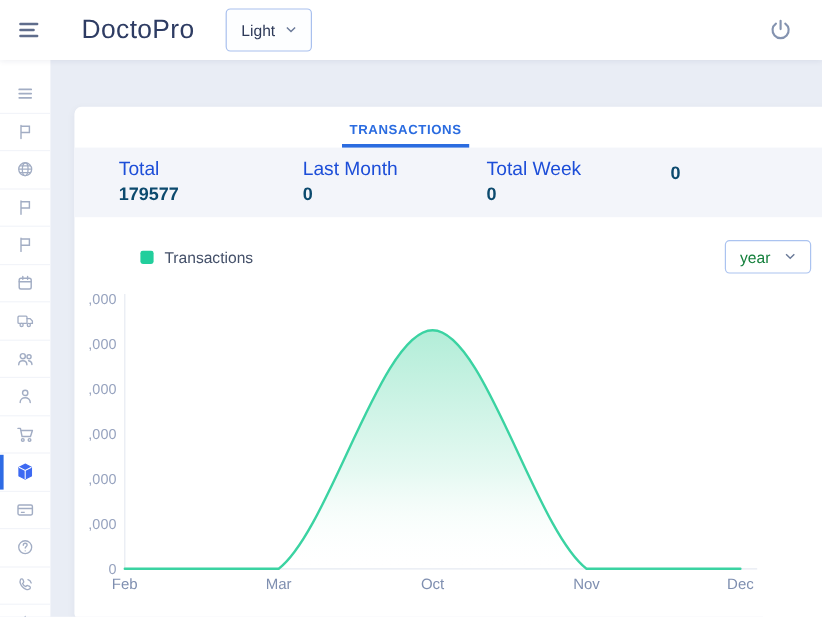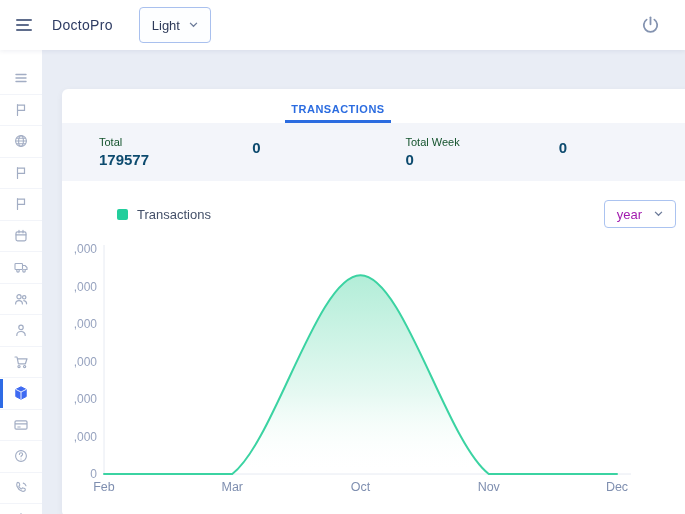--- a/index.html
+++ b/index.html
@@ -13,21 +13,21 @@
   .topbar{
     position:absolute;top:0;left:0;width:685px;height:50px;background:#ffffff;
     display:flex;align-items:center;z-index:3;
     box-shadow:0 1px 5px rgba(24,40,85,.08);
   }
   .hamburger{width:20px;margin-left:16px;cursor:pointer;color:#5f6d8c;}
   .hamburger span{display:block;height:2px;border-radius:1px;background:currentColor;margin:3px 0;}
   .hamburger span:nth-child(1){width:16px;}
   .hamburger span:nth-child(2){width:13px;}
   .hamburger span:nth-child(3){width:16px;}
-  .brand{margin-left:16px;font-size:14px;font-weight:500;color:#2e3c63;letter-spacing:.3px;}
+  .brand{margin-left:32px;font-size:22px;font-weight:500;color:#2e3c63;letter-spacing:.3px;}
   .theme-select{
     margin-left:26px;height:36px;display:inline-flex;align-items:center;gap:9px;
     padding:0 12px;background:#fdfeff;border:1px solid #a9c0ee;border-radius:4px;
     font-family:inherit;font-size:13px;color:#2e3a59;cursor:pointer;
   }
   .chev{width:9px;height:6px;display:block;}
   .chev path{stroke:#6b7a99;stroke-width:1.4;fill:none;}
   .topbar .spacer{flex:1;}
   .power-btn{border:none;background:transparent;margin-right:22px;cursor:pointer;padding:2px;color:#8493b0;}
   .power-btn svg{display:block;}
@@ -55,34 +55,34 @@
   .tabs{height:34px;display:flex;justify-content:center;}
   .tab{
     margin-right:112px;display:flex;align-items:flex-end;box-sizing:border-box;
     padding:0 6px 5px 6px;border-bottom:3px solid #2b6ce0;cursor:pointer;
     font-size:11px;font-weight:bold;letter-spacing:.5px;color:#2b6ce0;
   }
   .stats{
     height:58px;background:#f3f5fa;display:grid;grid-template-columns:repeat(4,1fr);
     align-content:center;padding:0 14px 0 37px;
   }
-  .stat-label{font-size:11px;color:#14532d;}
+  .stat-label{font-size:16px;color:#1d4ed8;}
   .stat-value{font-size:15px;font-weight:bold;color:#0c4a6e;margin-top:3px;}
 
   .chart-head{
     display:flex;align-items:center;justify-content:space-between;
     padding:18px 50px 0 55px;height:30px;
   }
   .legend{display:flex;align-items:center;gap:9px;cursor:pointer;}
   .legend .swatch{width:11px;height:11px;border-radius:2px;background:#22ce9c;}
   .legend .label{font-size:13px;color:#445069;}
   .period-select{
     height:28px;display:inline-flex;align-items:center;gap:12px;padding:0 12px;
     background:#ffffff;border:1px solid #abc3f0;border-radius:4px;
-    font-family:inherit;font-size:13px;color:#a21caf;cursor:pointer;
+    font-family:inherit;font-size:13px;color:#15803d;cursor:pointer;
   }
   #chart-svg{display:block;margin-top:2px;}
 </style>
 </head>
 <body>
 
 <header class="topbar">
   <div class="hamburger">
     <span></span>
       <span></span>
@@ -204,20 +204,21 @@
   <div class="tabs">
     <div class="tab">TRANSACTIONS</div>
   </div>
 
   <div class="stats">
     <div class="stat">
       <div class="stat-label">Total</div>
       <div class="stat-value">179577</div>
     </div>
     <div class="stat">
+      <div class="stat-label">Last Month</div>
       <div class="stat-value">0</div>
     </div>
     <div class="stat">
       <div class="stat-label">Total Week</div>
       <div class="stat-value">0</div>
     </div>
     <div class="stat">
       <div class="stat-value">0</div>
     </div>
   </div>

